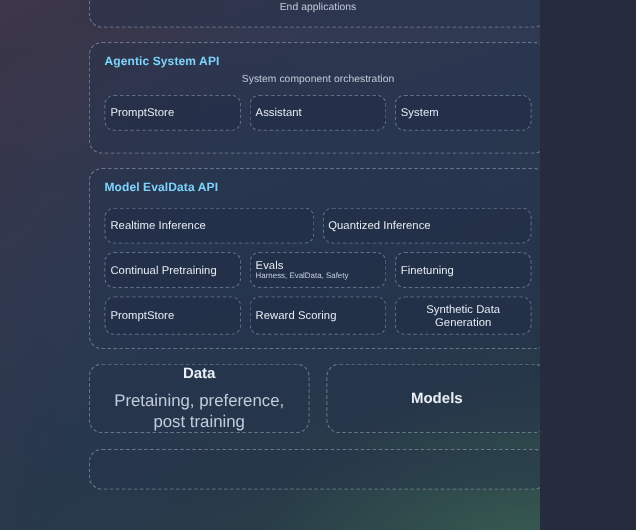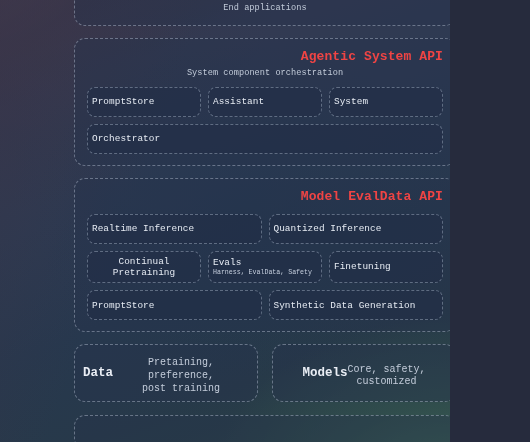--- a/index.html
+++ b/index.html
@@ -13,21 +13,20 @@
     font-family: "Liberation Sans", sans-serif;
     background: #262b3d;
     position: relative;
   }
   #stage {
     position: absolute;
     inset: 0;
     width: 450px;
     height: 442px;
     overflow: hidden;
-    font-family: Liberation Mono, monospace;
   }
   
   .bg-base {
     position: absolute;
     inset: 0;
     background:
       radial-gradient(130% 95% at 100% 112%, rgba(63,104,88,0.92) 0%, rgba(53,88,80,0.55) 22%, rgba(40,62,68,0.20) 42%, rgba(0,0,0,0) 62%),
       radial-gradient(95% 80% at -8% -12%, rgba(70,62,86,0.95) 0%, rgba(58,54,76,0.55) 30%, rgba(45,48,68,0.12) 58%, rgba(0,0,0,0) 76%),
       linear-gradient(160deg, #3a3648 0%, #333a52 18%, #2c3a52 40%, #27384e 60%, #27394a 78%, #2c4347 100%);
   }
@@ -51,23 +50,23 @@
     border: 1px dashed rgba(196,206,222,0.42);
     border-radius: 11px;
     background: rgba(38,49,74,0.40);
     box-sizing: border-box;
     margin-bottom: 12px;
     padding: 10px 12px 11px 12px;
   }
   .panel.flat { padding-bottom: 12px; }
 
   .panel-title {
-    text-align: right;
-    color: #ef4444;
-    font-size: 13px;
+    text-align: left;
+    color: #7dd3fc;
+    font-size: 10px;
     font-weight: 600;
     letter-spacing: 0.1px;
     line-height: 1.25;
   }
   .panel-sub {
     text-align: center;
     color: #c2cbd9;
     font-size: 8.6px;
     font-weight: 400;
     margin-top: 2px;
@@ -118,35 +117,35 @@
     margin-bottom: 13px;
   }
   .card {
     flex: 1 1 0;
     border: 1px dashed rgba(196,206,222,0.42);
     border-radius: 11px;
     background: rgba(38,49,74,0.40);
     box-sizing: border-box;
     height: 58px;
     display: flex;
-    flex-direction: row;
+    flex-direction: column;
     align-items: center;
     justify-content: center;
     padding: 4px 8px;
     text-align: center;
   }
   .card-title {
     color: #eaeef5;
     font-size: 12.5px;
     font-weight: 600;
     line-height: 1.2;
   }
   .card-sub {
     color: #c3ccda;
-    font-size: 10px;
+    font-size: 14px;
     line-height: 1.28;
     margin-top: 6px;
   }
 
   
   .panel-partial {
     border: 1px dashed rgba(196,206,222,0.42);
     border-radius: 11px;
     background: rgba(38,49,74,0.38);
     box-sizing: border-box;
@@ -177,23 +176,20 @@
         </div>
         <div class="chip">
           <div class="chip-label">Assistant</div>
         </div>
         <div class="chip">
           <div class="chip-label">System</div>
         </div>
       </div>
 
       <div class="grid tight">
-        <div class="chip">
-          <div class="chip-label">Orchestrator</div>
-        </div>
       </div>
     </div>
 
     <div class="panel">
       <div class="panel-title">Model EvalData API</div>
 
       <div class="grid">
         <div class="chip">
           <div class="chip-label">Realtime Inference</div>
         </div>
@@ -211,34 +207,36 @@
           <div class="chip-sub">Harness, EvalData, Safety</div>
         </div>
         <div class="chip">
           <div class="chip-label">Finetuning</div>
         </div>
       </div>
 
       <div class="grid tight">
         <div class="chip">
           <div class="chip-label">PromptStore</div>
+        </div>
+        <div class="chip">
+          <div class="chip-label">Reward Scoring</div>
         </div>
         <div class="chip">
           <div class="chip-label">Synthetic Data Generation</div>
         </div>
       </div>
     </div>
 
     <div class="cards">
       <div class="card">
         <div class="card-title">Data</div>
         <div class="card-sub">Pretaining, preference,<br>post training</div>
       </div>
       <div class="card">
         <div class="card-title">Models</div>
-        <div class="card-sub">Core, safety,<br>customized</div>
       </div>
     </div>
 
     <div class="panel-partial"></div>
 
   </div>
 </div>
 
 </body></html>

